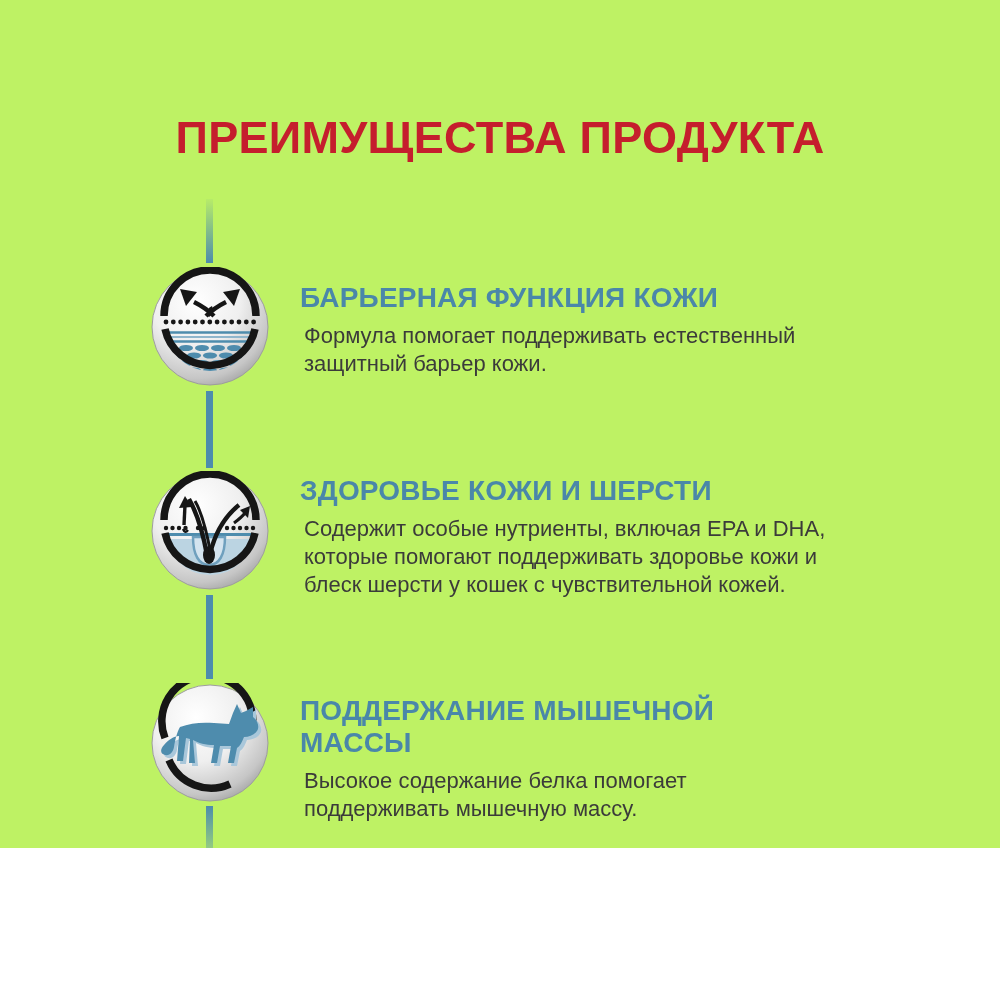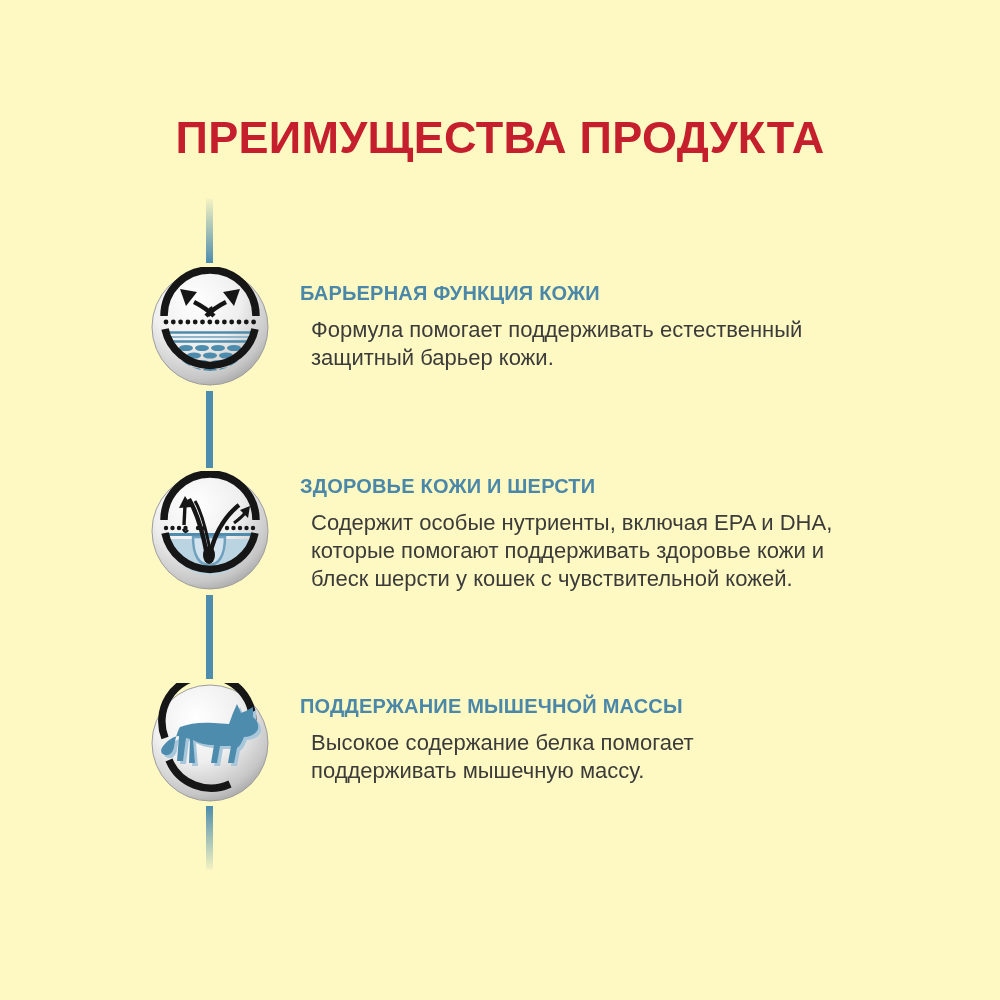--- a/index.html
+++ b/index.html
@@ -1,17 +1,17 @@
 <!DOCTYPE html>
 <html><head>
 <meta charset="utf-8">
 <style>
   html,body{margin:0;padding:0;background:#ffffff;}
   .canvas{
-    position:relative;width:1000px;height:1000px;background:#fef9c3;overflow:hidden;
+    position:relative;width:1000px;height:848px;background:#bef264;overflow:hidden;
     font-family:"Liberation Sans",sans-serif;
     --accent-red:#C51E2D;--heading-blue:#4A87A9;--body-text:#3B3B3A;
     --line-blue:#4D8CAD;--icon-blue:#4E8CAD;--icon-blue-light:#A9C7DA;
     --icon-ink:#161616;--skin-light:#BBD4E2;
   }
   .page-title{
     position:absolute;top:112px;left:0;width:1000px;text-align:center;
     font-size:45px;font-weight:700;letter-spacing:.3px;color:var(--accent-red);margin:0;
   }
   .seg{position:absolute;left:206px;width:7px;background:var(--line-blue);}
@@ -24,22 +24,22 @@
   .icon svg{display:block;width:120px;height:120px;}
   .ink{fill:var(--icon-ink);}
   .ink-s{stroke:var(--icon-ink);fill:none;}
   .blu{fill:var(--icon-blue);}
   .blu-s{stroke:var(--icon-blue);fill:none;}
   .blu-lt{fill:var(--icon-blue-light);}
   .benefit{position:absolute;left:300px;}
   .benefit-1{top:282px;width:560px}
   .benefit-2{top:475px;width:560px}
   .benefit-3{top:695px;width:460px}
-  .benefit h2{margin:0 0 8px 0;font-size:20px;font-weight:700;letter-spacing:.2px;color:var(--heading-blue);}
-  .benefit p{margin:11px;font-size:22px;line-height:28px;color:var(--body-text);}
+  .benefit h2{margin:0 0 8px 0;font-size:28px;font-weight:700;letter-spacing:.2px;color:var(--heading-blue);}
+  .benefit p{margin:4px;font-size:22px;line-height:28px;color:var(--body-text);}
 </style>
 </head>
 <body>
 
 <div class="canvas" style="--accent-red: #C51E2D; --heading-blue: #4A87A9; --body-text: #3B3B3A; --line-blue: #4D8CAD; --icon-blue: #4E8CAD; --icon-blue-light: #A9C7DA; --icon-ink: #161616; --skin-light: #BBD4E2;">
 
   <h1 class="page-title">ПРЕИМУЩЕСТВА ПРОДУКТА</h1>
 
   <div class="seg seg-top"></div>
   <div class="seg seg-mid1"></div>

